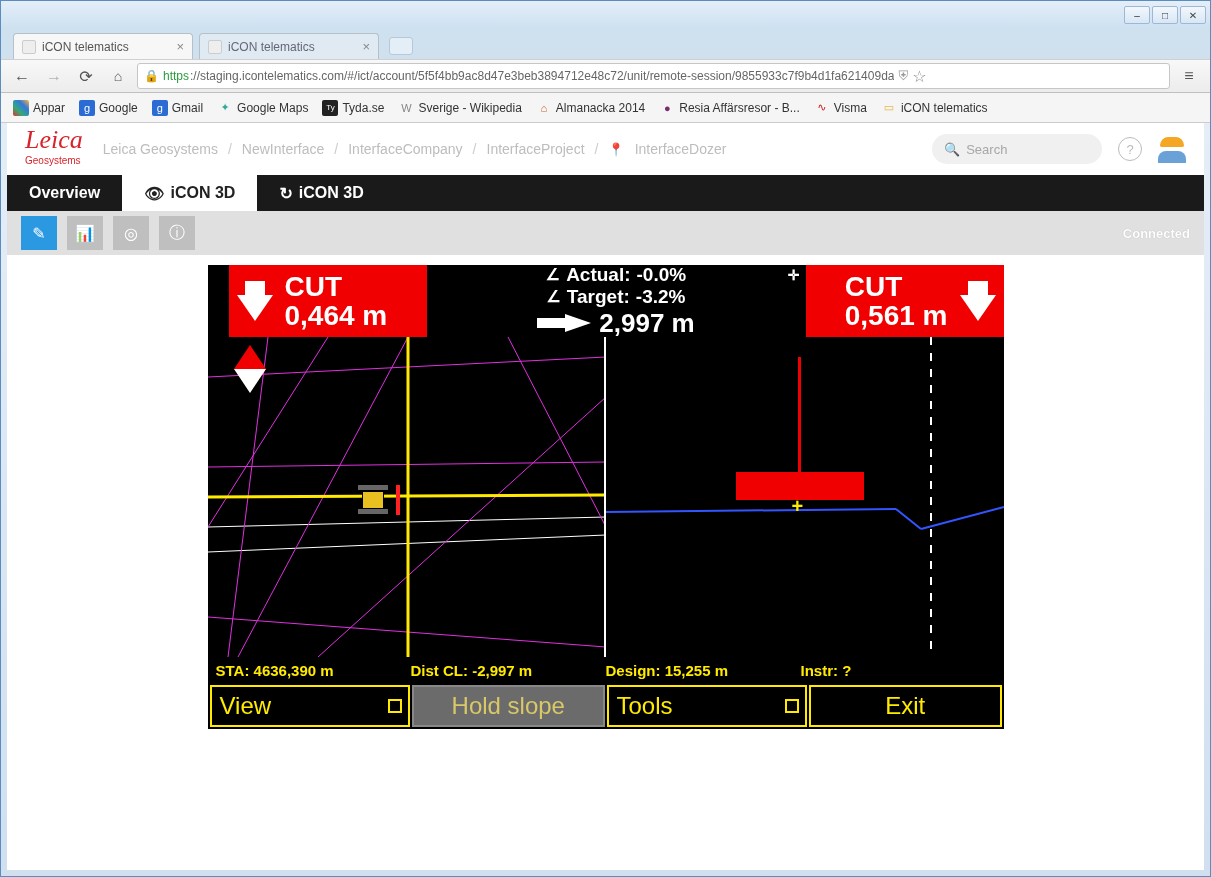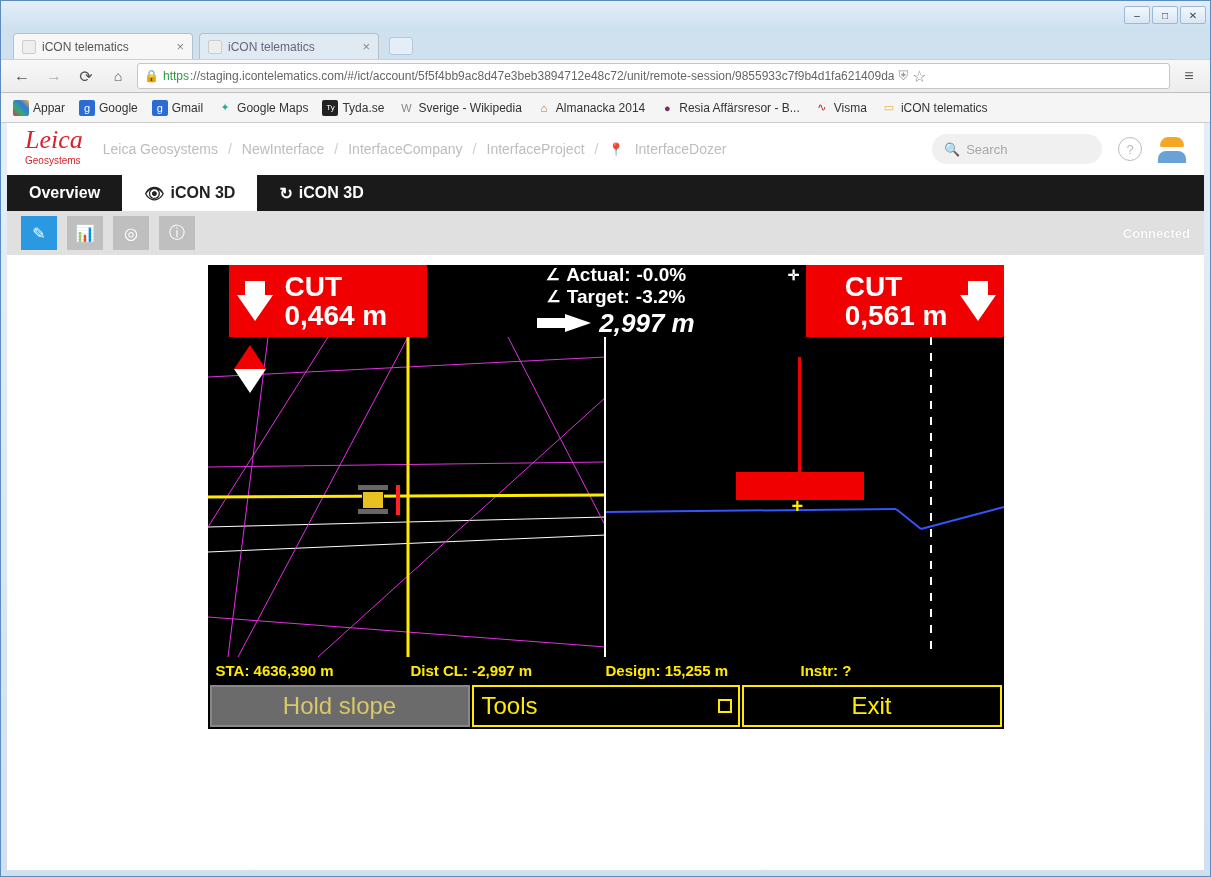--- a/index.html
+++ b/index.html
@@ -70,21 +70,21 @@
 .toprow { display:flex; height:72px;margin-left:21px; }
 .cutpanel { background:#f00000; color:#fff; display:flex; align-items:center; padding:0 8px; font-family: Arial; font-weight:bold; }
 .cutpanel.left { width:198px; }
 .cutpanel.right { width:198px; justify-content:flex-end; }
 .arrow-down { width:0; height:0; border-left:18px solid transparent; border-right:18px solid transparent; border-top:26px solid #fff; position:relative;}
 .arrow-down::before { content:''; position:absolute; top:-40px; left:-10px; width:20px; height:16px; background:#fff;}
 .cuttext { font-size:28px; line-height:1.05; margin:0 6px; }
 .midpanel { flex:1; background:#000; color:#fff; display:flex; flex-direction:column; align-items:center; justify-content:center; font-size:19px; font-weight:bold; position:relative;}
 .midpanel .row { display:flex; align-items:center; gap:6px; }
 .angle-icon { font-size:16px; }
-.midpanel .dist { display:flex; align-items:center; gap:8px; font-size:26px;font-style:italic;}
+.midpanel .dist { display:flex; align-items:center; gap:8px; font-size:26px;}
 .arrow-right { width:0; height:0; border-top:9px solid transparent; border-bottom:9px solid transparent; border-left:26px solid #fff; position:relative;}
 .arrow-right::before { content:''; position:absolute; left:-46px; top:-5px; width:22px; height:10px; background:#fff;}
 .cross-mark { position:absolute; top:2px; right:6px; color:#fff; font-size:14px;}
 
 
 .views { display:flex; height:320px; }
 .planview { width:398px; border-right:2px solid #fff; position:relative; overflow:hidden; background:#000;}
 .crossview { flex:1; position:relative; overflow:hidden; background:#000;}
 
 
@@ -346,20 +346,24 @@
         </div>
 
         <div class="statusrow">
           <span>STA: 4636,390 m</span>
           <span>Dist CL: -2,997 m</span>
           <span>Design: 15,255 m</span>
           <span>Instr: ?</span>
         </div>
 
         <div class="btnrow">
+          <div class="softbtn leftalign">
+              <span>View</span>
+              <span class="chk"></span>
+            </div>
           <div class="softbtn grey">
               <span>Hold slope</span>
             </div>
           <div class="softbtn leftalign">
               <span>Tools</span>
               <span class="chk"></span>
             </div>
           <div class="softbtn">
               <span>Exit</span>
             </div>

